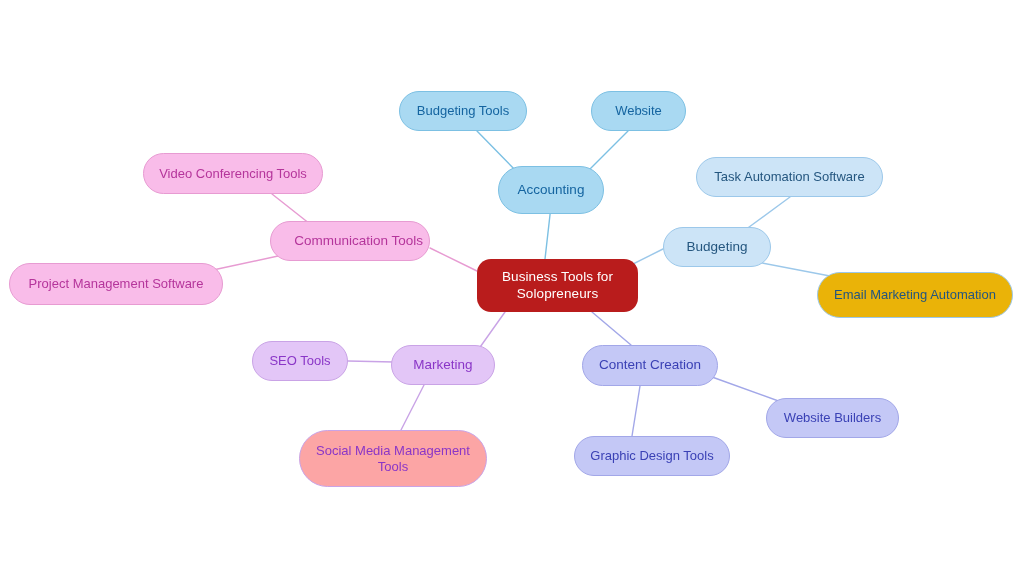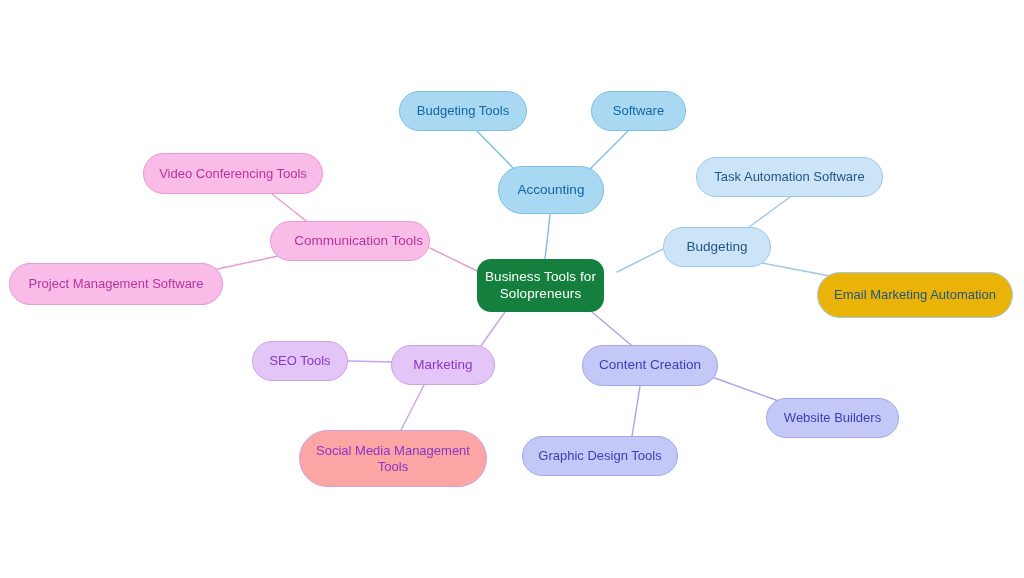--- a/index.html
+++ b/index.html
@@ -63,32 +63,32 @@
       <line x1="310" y1="224" x2="272" y2="194" stroke="#e79bd2" stroke-width="1.4" stroke-linecap="round"></line>
       <line x1="278" y1="256" x2="213" y2="270" stroke="#e79bd2" stroke-width="1.4" stroke-linecap="round"></line>
       <line x1="505" y1="312" x2="478" y2="350" stroke="#c9a3e6" stroke-width="1.4" stroke-linecap="round"></line>
       <line x1="394" y1="362" x2="348" y2="361" stroke="#c9a3e6" stroke-width="1.4" stroke-linecap="round"></line>
       <line x1="424" y1="385" x2="401" y2="430" stroke="#c9a3e6" stroke-width="1.4" stroke-linecap="round"></line>
       <line x1="592" y1="312" x2="631" y2="345" stroke="#a2a7e8" stroke-width="1.4" stroke-linecap="round"></line>
       <line x1="712" y1="377" x2="784" y2="403" stroke="#a2a7e8" stroke-width="1.4" stroke-linecap="round"></line>
       <line x1="640" y1="386" x2="632" y2="436" stroke="#a2a7e8" stroke-width="1.4" stroke-linecap="round"></line>
     </svg>
   <div id="nodes">
-      <div class="node root" style="left: 477px; top: 259px; width: 127px; height: 53px; background: #15803d; color: rgb(255, 255, 255);"><span>Business Tools for
+      <div class="node root" style="left: 477px; top: 259px; width: 161px; height: 53px; background: #b91c1c; color: rgb(255, 255, 255);"><span>Business Tools for
 Solopreneurs</span></div>
       <div class="node lvl1" style="left: 498px; top: 166px; width: 106px; height: 48px; background: rgb(169, 217, 242); border-color: rgb(124, 192, 227); color: rgb(20, 100, 160);"><span>Accounting</span></div>
       <div class="node lvl2" style="left: 399px; top: 91px; width: 128px; height: 40px; background: rgb(169, 217, 242); border-color: rgb(124, 192, 227); color: rgb(20, 100, 160);"><span>Budgeting Tools</span></div>
-      <div class="node lvl2" style="left: 591px; top: 91px; width: 95px; height: 40px; background: rgb(169, 217, 242); border-color: rgb(124, 192, 227); color: rgb(20, 100, 160);"><span>Software</span></div>
+      <div class="node lvl2" style="left: 591px; top: 91px; width: 95px; height: 40px; background: rgb(169, 217, 242); border-color: rgb(124, 192, 227); color: rgb(20, 100, 160);"><span>Website</span></div>
       <div class="node lvl1" style="left: 663px; top: 227px; width: 108px; height: 40px; background: rgb(204, 228, 247); border-color: rgb(156, 200, 234); color: rgb(36, 86, 127);"><span>Budgeting</span></div>
       <div class="node lvl2" style="left: 696px; top: 157px; width: 187px; height: 40px; background: rgb(204, 228, 247); border-color: rgb(156, 200, 234); color: rgb(36, 86, 127);"><span>Task Automation Software</span></div>
       <div class="node lvl2" style="left: 817px; top: 272px; width: 196px; height: 46px; background: #eab308; border-color: rgb(156, 200, 234); color: rgb(36, 86, 127);"><span>Email Marketing Automation</span></div>
       <div class="node lvl1" style="left: 270px; top: 221px; width: 160px; height: 40px; background: rgb(249, 188, 233); border-color: rgb(231, 155, 210); color: rgb(181, 53, 155); justify-content: flex-end;"><span>Communication Tools</span></div>
       <div class="node lvl2" style="left: 143px; top: 153px; width: 180px; height: 41px; background: rgb(249, 188, 233); border-color: rgb(231, 155, 210); color: rgb(181, 53, 155);"><span>Video Conferencing Tools</span></div>
       <div class="node lvl2" style="left: 9px; top: 263px; width: 214px; height: 42px; background: rgb(249, 188, 233); border-color: rgb(231, 155, 210); color: rgb(181, 53, 155);"><span>Project Management Software</span></div>
       <div class="node lvl1" style="left: 391px; top: 345px; width: 104px; height: 40px; background: rgb(227, 198, 247); border-color: rgb(201, 163, 230); color: rgb(138, 54, 199);"><span>Marketing</span></div>
       <div class="node lvl2" style="left: 252px; top: 341px; width: 96px; height: 40px; background: rgb(227, 198, 247); border-color: rgb(201, 163, 230); color: rgb(138, 54, 199);"><span>SEO Tools</span></div>
       <div class="node lvl2" style="left: 299px; top: 430px; width: 188px; height: 57px; background: #fca5a5; border-color: rgb(201, 163, 230); color: rgb(138, 54, 199);"><span>Social Media Management
 Tools</span></div>
       <div class="node lvl1" style="left: 582px; top: 345px; width: 136px; height: 41px; background: rgb(196, 200, 246); border-color: rgb(162, 167, 232); color: rgb(58, 65, 181);"><span>Content Creation</span></div>
       <div class="node lvl2" style="left: 766px; top: 398px; width: 133px; height: 40px; background: rgb(196, 200, 246); border-color: rgb(162, 167, 232); color: rgb(58, 65, 181);"><span>Website Builders</span></div>
-      <div class="node lvl2" style="left: 522px; top: 436px; width: 156px; height: 40px; background: rgb(196, 200, 246); border-color: rgb(162, 167, 232); color: rgb(58, 65, 181);"><span>Graphic Design Tools</span></div>
+      <div class="node lvl2" style="left: 574px; top: 436px; width: 156px; height: 40px; background: rgb(196, 200, 246); border-color: rgb(162, 167, 232); color: rgb(58, 65, 181);"><span>Graphic Design Tools</span></div>
     </div>
 </div>
 
 </body></html>

